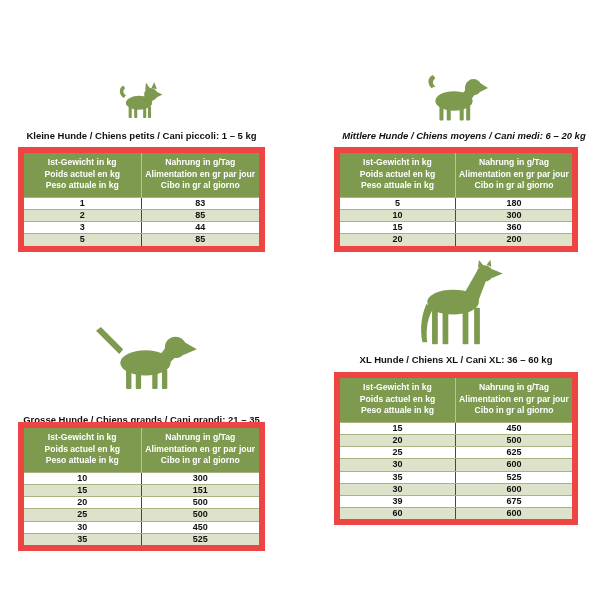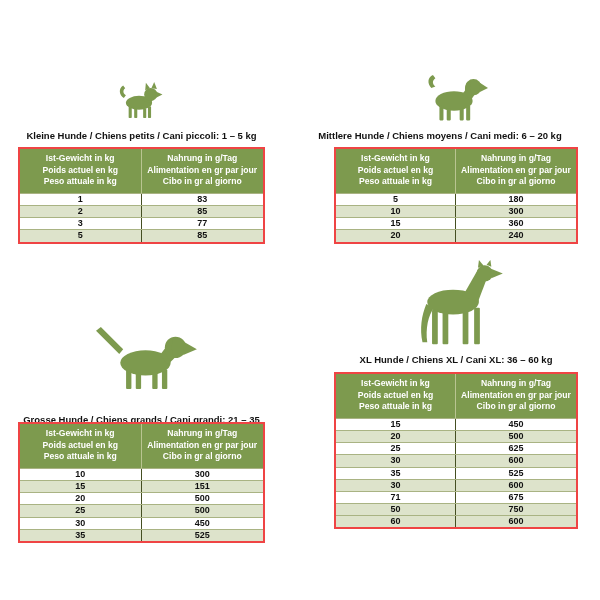--- a/index.html
+++ b/index.html
@@ -1,35 +1,35 @@
 <!DOCTYPE html>
 <html><head>
 <meta charset="utf-8">
 <style>
   html,body{margin:0;padding:0;background:#ffffff;}
   body{width:600px;height:600px;position:relative;font-family:"Liberation Sans",sans-serif;font-weight:bold;}
   .icon-wrap{position:absolute;}
   .icon-wrap svg{width:100%;height:100%;display:block;}
   .dog{fill:#7D9A4E;}
   .tbl-title{position:absolute;text-align:center;font-size:9.5px;color:#111111;letter-spacing:0;}
-  .ftable{position:absolute;border:2px solid #ef4444;background:#ffffff;box-sizing:border-box;}
+  .ftable{position:absolute;border:6px solid #ef4444;background:#ffffff;box-sizing:border-box;}
   .thead{display:flex;background:#7D9A4E;color:#ffffff;}
   .hcell{width:50%;text-align:center;padding:4px 2px 5px 2px;font-size:8.6px;line-height:11.6px;box-sizing:border-box;}
   .hcell-left{border-right:1px solid #B9C491;}
   .trow{display:flex;height:12.2px;border-top:1px solid #A9B383;font-size:9px;color:#111111;box-sizing:border-box;}
   .trow.alt{background:#DDE3CB;}
   .tcell{width:50%;text-align:center;line-height:11px;box-sizing:border-box;}
   .tcell-left{border-right:1px solid #454F22;}
   
   #icon-small {left:114px;top:80px;width:50px;height:40px;}
   #icon-medium{left:420px;top:70px;width:68px;height:52px;}
   #icon-large {left:88px;top:326px;width:113px;height:64px;}
   #icon-xl    {left:406px;top:260px;width:98px;height:88px;}
   #title-small {left:18px;top:130px;width:247px;}
-  #title-medium{left:318px;top:130px;width:244px;}
+  #title-medium{left:342px;top:130px;width:244px;font-style:italic;}
   #title-large {left:18px;top:414px;width:247px;}
   #title-xl    {left:334px;top:354px;width:244px;}
   #table-small {left:18px;top:147px;width:247px;}
   #table-medium{left:334px;top:147px;width:244px;}
   #table-large {left:18px;top:422px;width:247px;}
   #table-xl    {left:334px;top:372px;width:244px;}
 </style>
 </head>
 <body>
 
@@ -124,21 +124,21 @@
     <div class="trow">
       <div class="tcell tcell-left">1</div>
       <div class="tcell">83</div>
     </div>
     <div class="trow alt">
       <div class="tcell tcell-left">2</div>
       <div class="tcell">85</div>
     </div>
     <div class="trow">
       <div class="tcell tcell-left">3</div>
-      <div class="tcell">77</div>
+      <div class="tcell">44</div>
     </div>
     <div class="trow alt">
       <div class="tcell tcell-left">5</div>
       <div class="tcell">85</div>
     </div>
   </div>
 <div class="ftable" id="table-medium">
     <div class="thead">
       <div class="hcell hcell-left">
         <div>Ist-Gewicht in kg</div>
@@ -158,21 +158,21 @@
     <div class="trow alt">
       <div class="tcell tcell-left">10</div>
       <div class="tcell">300</div>
     </div>
     <div class="trow">
       <div class="tcell tcell-left">15</div>
       <div class="tcell">360</div>
     </div>
     <div class="trow alt">
       <div class="tcell tcell-left">20</div>
-      <div class="tcell">240</div>
+      <div class="tcell">200</div>
     </div>
   </div>
 <div class="ftable" id="table-large">
     <div class="thead">
       <div class="hcell hcell-left">
         <div>Ist-Gewicht in kg</div>
         <div>Poids actuel en kg</div>
         <div>Peso attuale in kg</div>
       </div>
       <div class="hcell">
@@ -237,24 +237,20 @@
     </div>
     <div class="trow">
       <div class="tcell tcell-left">35</div>
       <div class="tcell">525</div>
     </div>
     <div class="trow alt">
       <div class="tcell tcell-left">30</div>
       <div class="tcell">600</div>
     </div>
     <div class="trow">
-      <div class="tcell tcell-left">71</div>
+      <div class="tcell tcell-left">39</div>
       <div class="tcell">675</div>
-    </div>
-    <div class="trow alt">
-      <div class="tcell tcell-left">50</div>
-      <div class="tcell">750</div>
     </div>
     <div class="trow alt">
       <div class="tcell tcell-left">60</div>
       <div class="tcell">600</div>
     </div>
   </div>
 
 </body></html>

